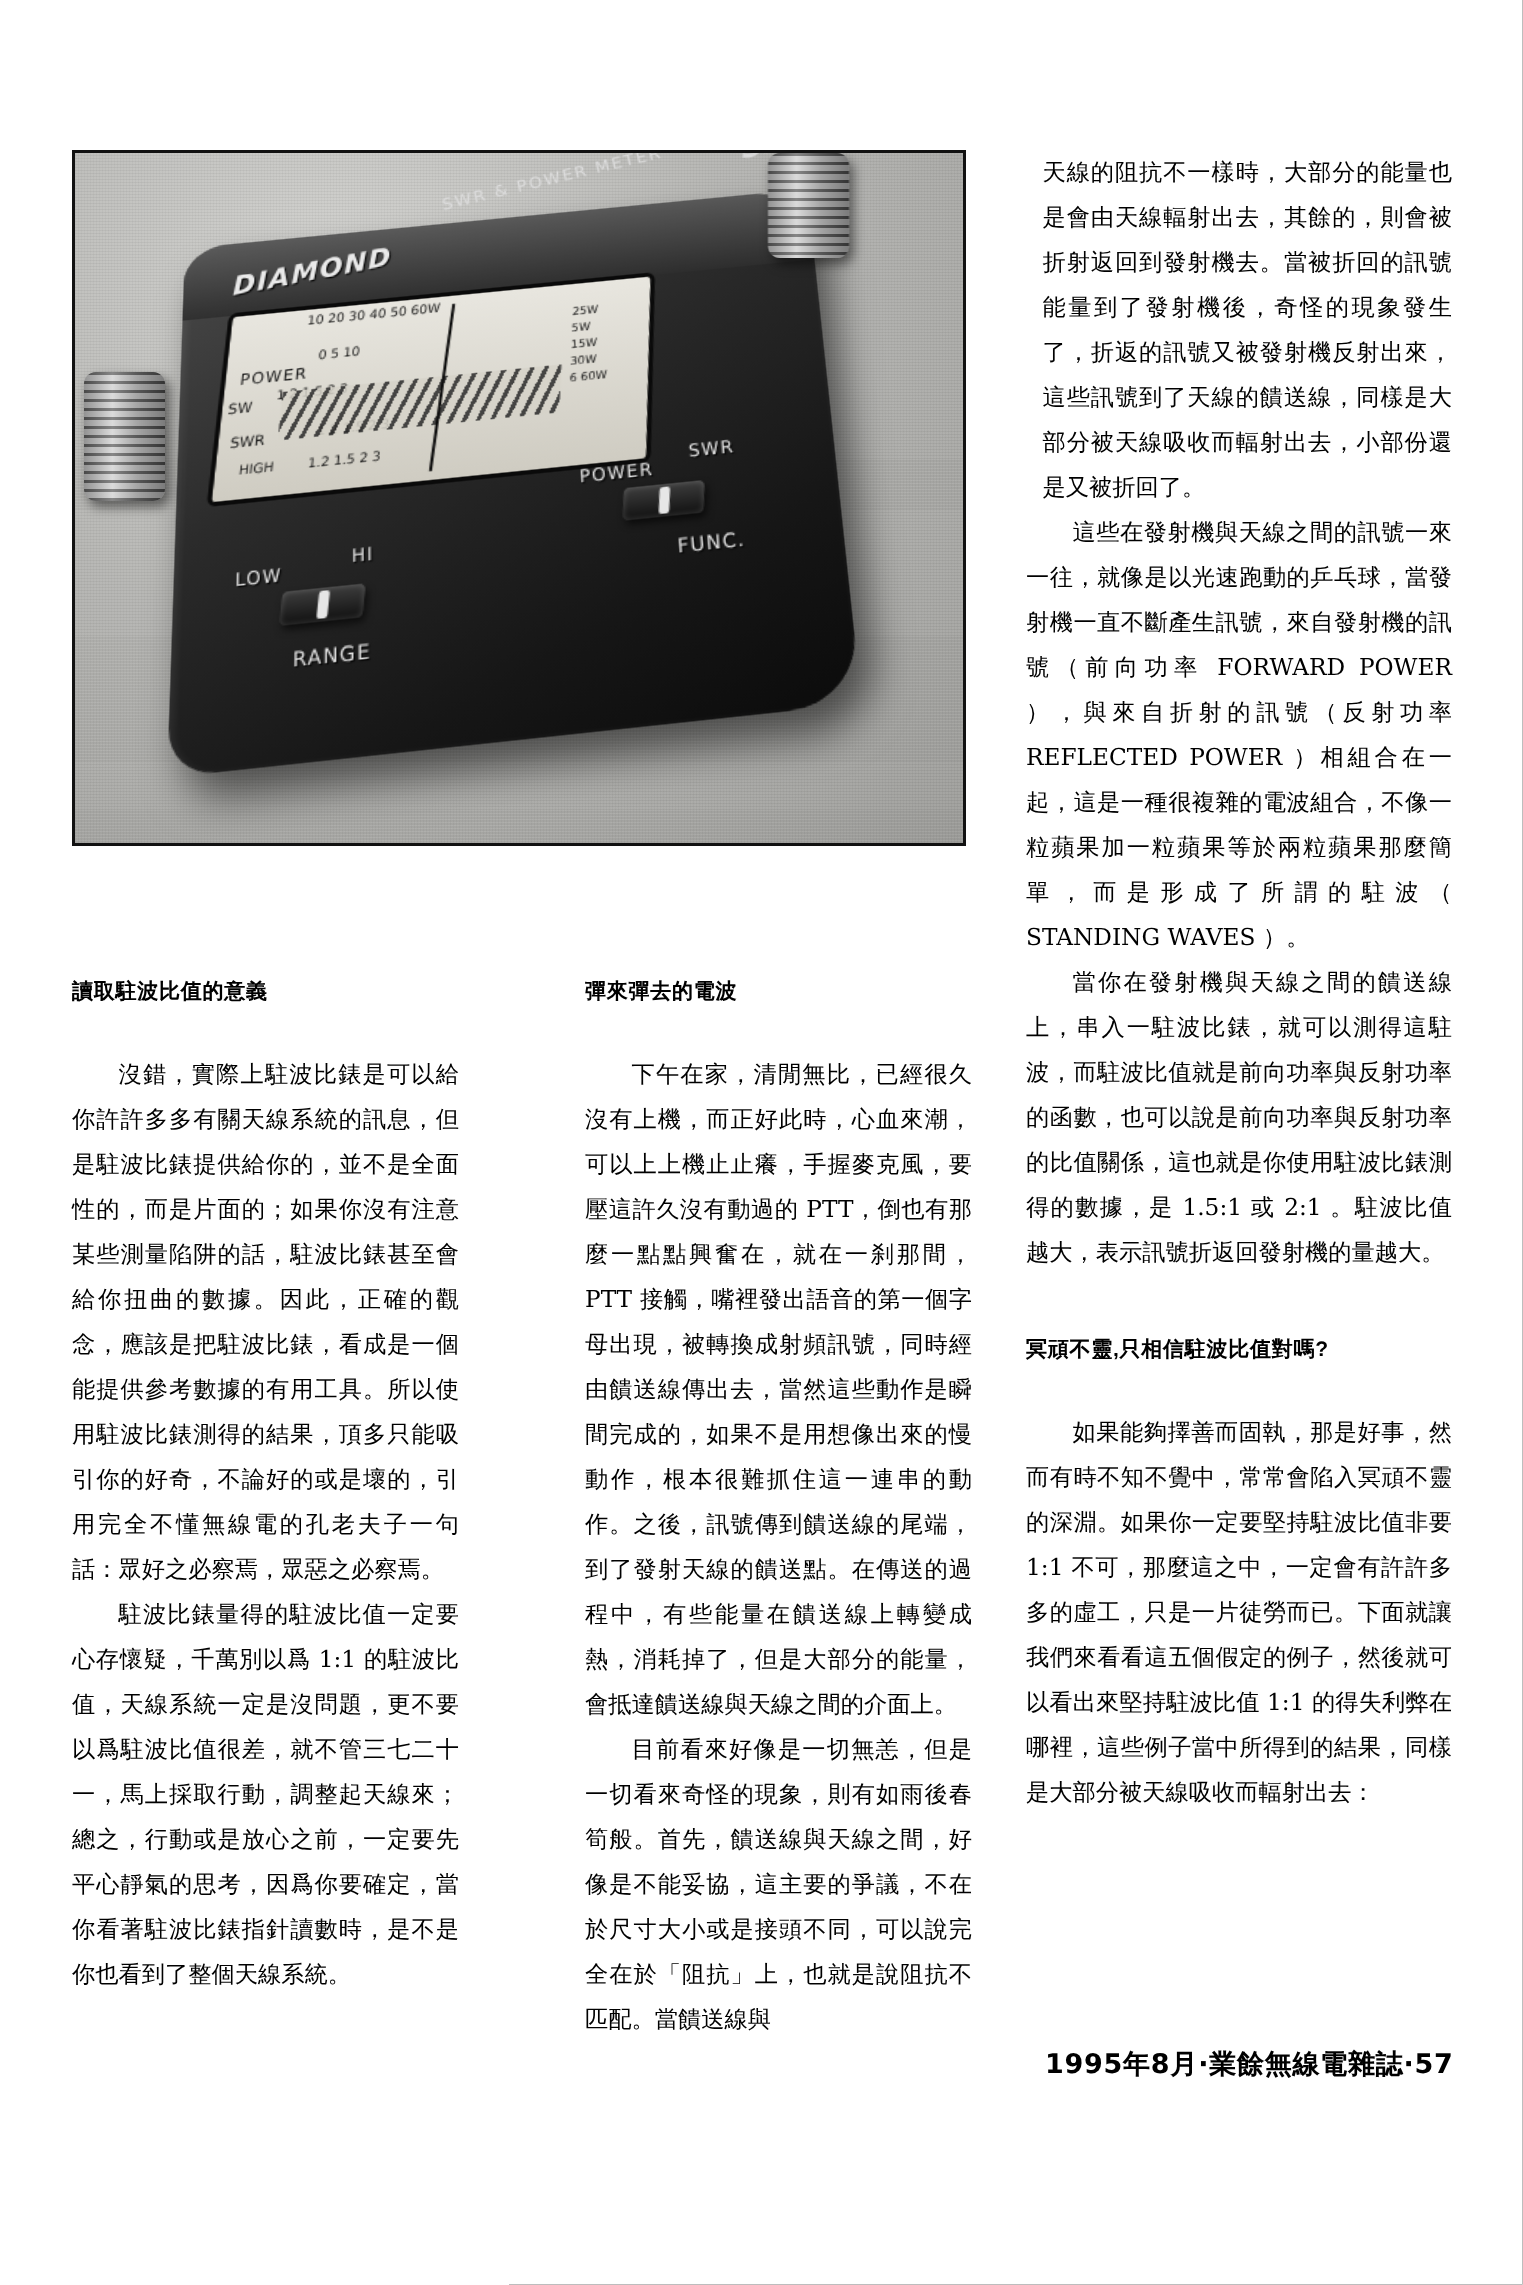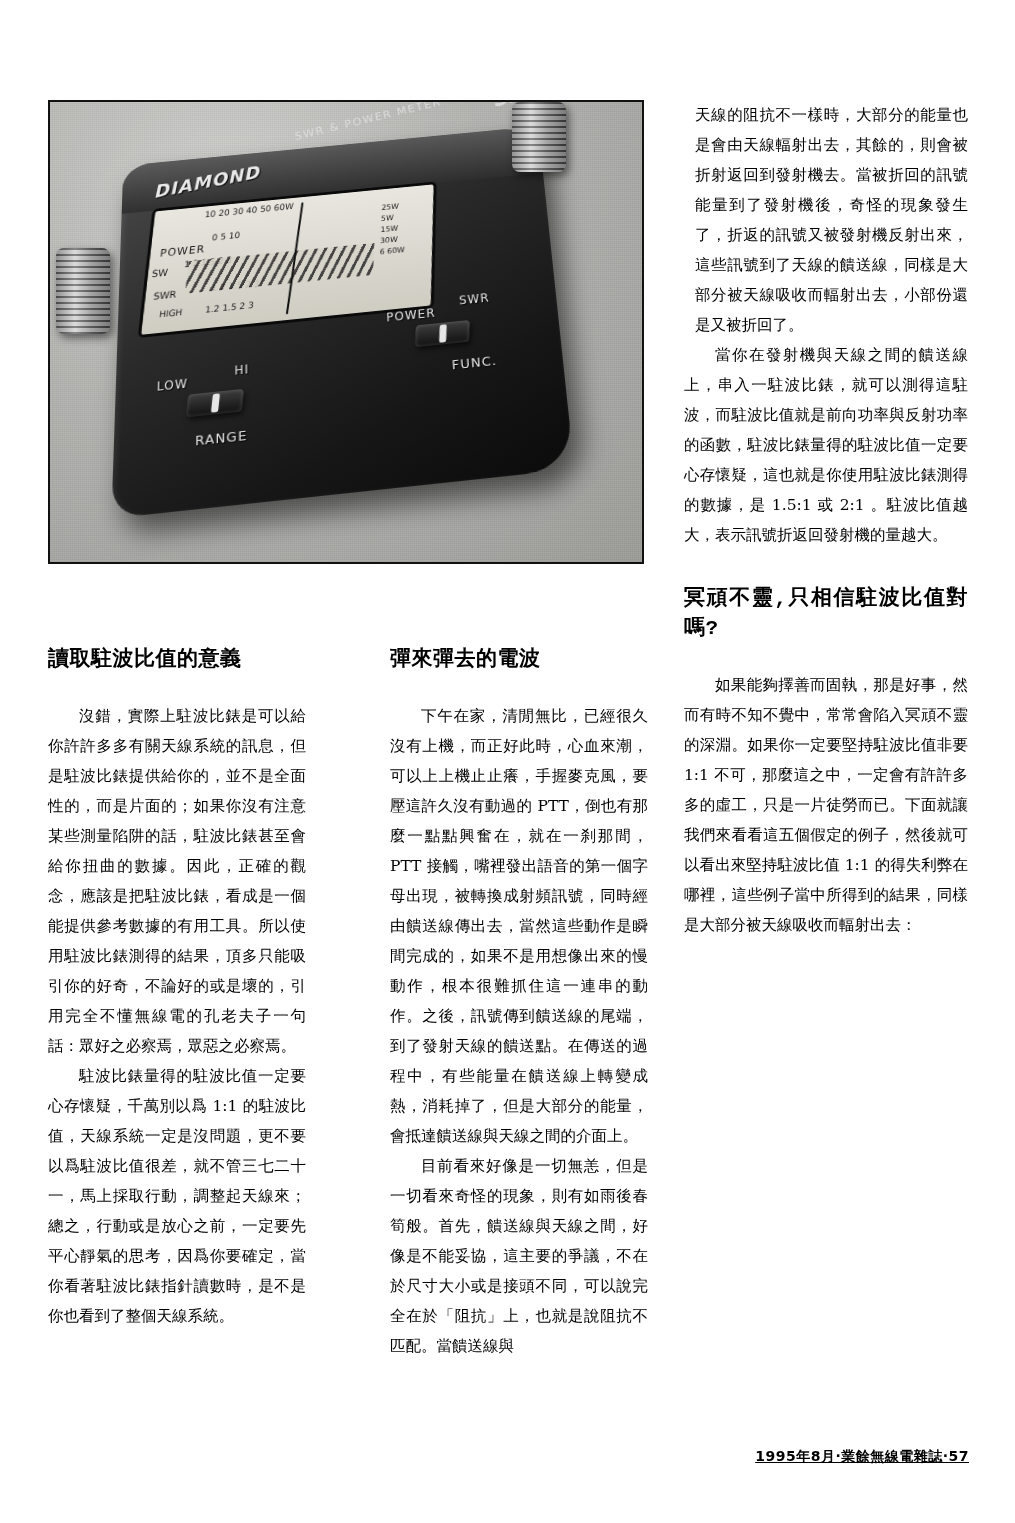--- a/index.html
+++ b/index.html
@@ -174,40 +174,39 @@
   
   .col {
     position: absolute;
     font-size: 15.5px;
     line-height: 30px;
     text-align: justify;
   }
   .col p { margin: 0 0 0 0; text-indent: 2em; }
   .col p.noindent { text-indent: 0; margin-left: 11px; }
   h2.sub {
-    font-family: Liberation Mono, monospace;
-    font-size: 21px;
+    font-family: Liberation Sans, sans-serif;
+    font-size: 14px;
     font-weight: bold;
     margin: 0 0 26px 0;
     letter-spacing: .5px;
   }
   h2.sub.mid { margin-top: 34px; }
   #col1 { left: 48px; top: 645px; width: 258px; }
   #col2 { left: 366px; top: 645px; width: 258px; margin-left: 24px; }
   #col3 { left: 684px; top: 100px; width: 284px; }
   .footer {
     position: absolute;
     right: 46px;
-    top: 1448px;
-    font-family: "DejaVu Sans", "Liberation Sans", sans-serif;
-    font-size: 14px;
+    top: 1364px;
+    font-family: "DejaVu Sans", "Liberation Sans", sans-serif;
+    font-size: 18px;
     font-weight: bold;
     letter-spacing: .5px;
     white-space: nowrap;
-    text-decoration: underline;
   }
 </style>
 </head>
 <body>
 
 <div class="page">
 
   <div class="photo-wrap">
     <div class="photo-grain"></div>
 
@@ -269,19 +268,20 @@
   </div>
 
   <div class="col" id="col2">
     <h2 class="sub">彈來彈去的電波</h2>
     <p>下午在家，清閒無比，已經很久沒有上機，而正好此時，心血來潮，可以上上機止止癢，手握麥克風，要壓這許久沒有動過的 PTT，倒也有那麼一點點興奮在，就在一刹那間，PTT 接觸，嘴裡發出語音的第一個字母出現，被轉換成射頻訊號，同時經由饋送線傳出去，當然這些動作是瞬間完成的，如果不是用想像出來的慢動作，根本很難抓住這一連串的動作。之後，訊號傳到饋送線的尾端，到了發射天線的饋送點。在傳送的過程中，有些能量在饋送線上轉變成熱，消耗掉了，但是大部分的能量，會抵達饋送線與天線之間的介面上。</p>
     <p>目前看來好像是一切無恙，但是一切看來奇怪的現象，則有如雨後春筍般。首先，饋送線與天線之間，好像是不能妥協，這主要的爭議，不在於尺寸大小或是接頭不同，可以說完全在於「阻抗」上，也就是說阻抗不匹配。當饋送線與</p>
   </div>
 
   <div class="col" id="col3">
     <p class="noindent">天線的阻抗不一樣時，大部分的能量也是會由天線輻射出去，其餘的，則會被折射返回到發射機去。當被折回的訊號能量到了發射機後，奇怪的現象發生了，折返的訊號又被發射機反射出來，這些訊號到了天線的饋送線，同樣是大部分被天線吸收而輻射出去，小部份還是又被折回了。</p>
-    <p>當你在發射機與天線之間的饋送線上，串入一駐波比錶，就可以測得這駐波，而駐波比值就是前向功率與反射功率的函數，駐波比錶量得的駐波比值一定要心存懷疑，這也就是你使用駐波比錶測得的數據，是 1.5:1 或 2:1 。駐波比值越大，表示訊號折返回發射機的量越大。</p>
+    <p>這些在發射機與天線之間的訊號一來一往，就像是以光速跑動的乒乓球，當發射機一直不斷產生訊號，來自發射機的訊號（前向功率 FORWARD POWER ），與來自折射的訊號（反射功率 REFLECTED POWER ）相組合在一起，這是一種很複雜的電波組合，不像一粒蘋果加一粒蘋果等於兩粒蘋果那麼簡單，而是形成了所謂的駐波（ STANDING WAVES ）。</p>
+    <p>當你在發射機與天線之間的饋送線上，串入一駐波比錶，就可以測得這駐波，而駐波比值就是前向功率與反射功率的函數，也可以說是前向功率與反射功率的比值關係，這也就是你使用駐波比錶測得的數據，是 1.5:1 或 2:1 。駐波比值越大，表示訊號折返回發射機的量越大。</p>
     <h2 class="sub mid">冥頑不靈,只相信駐波比值對嗎?</h2>
     <p>如果能夠擇善而固執，那是好事，然而有時不知不覺中，常常會陷入冥頑不靈的深淵。如果你一定要堅持駐波比值非要 1:1 不可，那麼這之中，一定會有許許多多的虛工，只是一片徒勞而已。下面就讓我們來看看這五個假定的例子，然後就可以看出來堅持駐波比值 1:1 的得失利弊在哪裡，這些例子當中所得到的結果，同樣是大部分被天線吸收而輻射出去：</p>
   </div>
 
   <div class="footer">1995年8月·業餘無線電雜誌·57</div>
 </div>
 
 </body></html>

